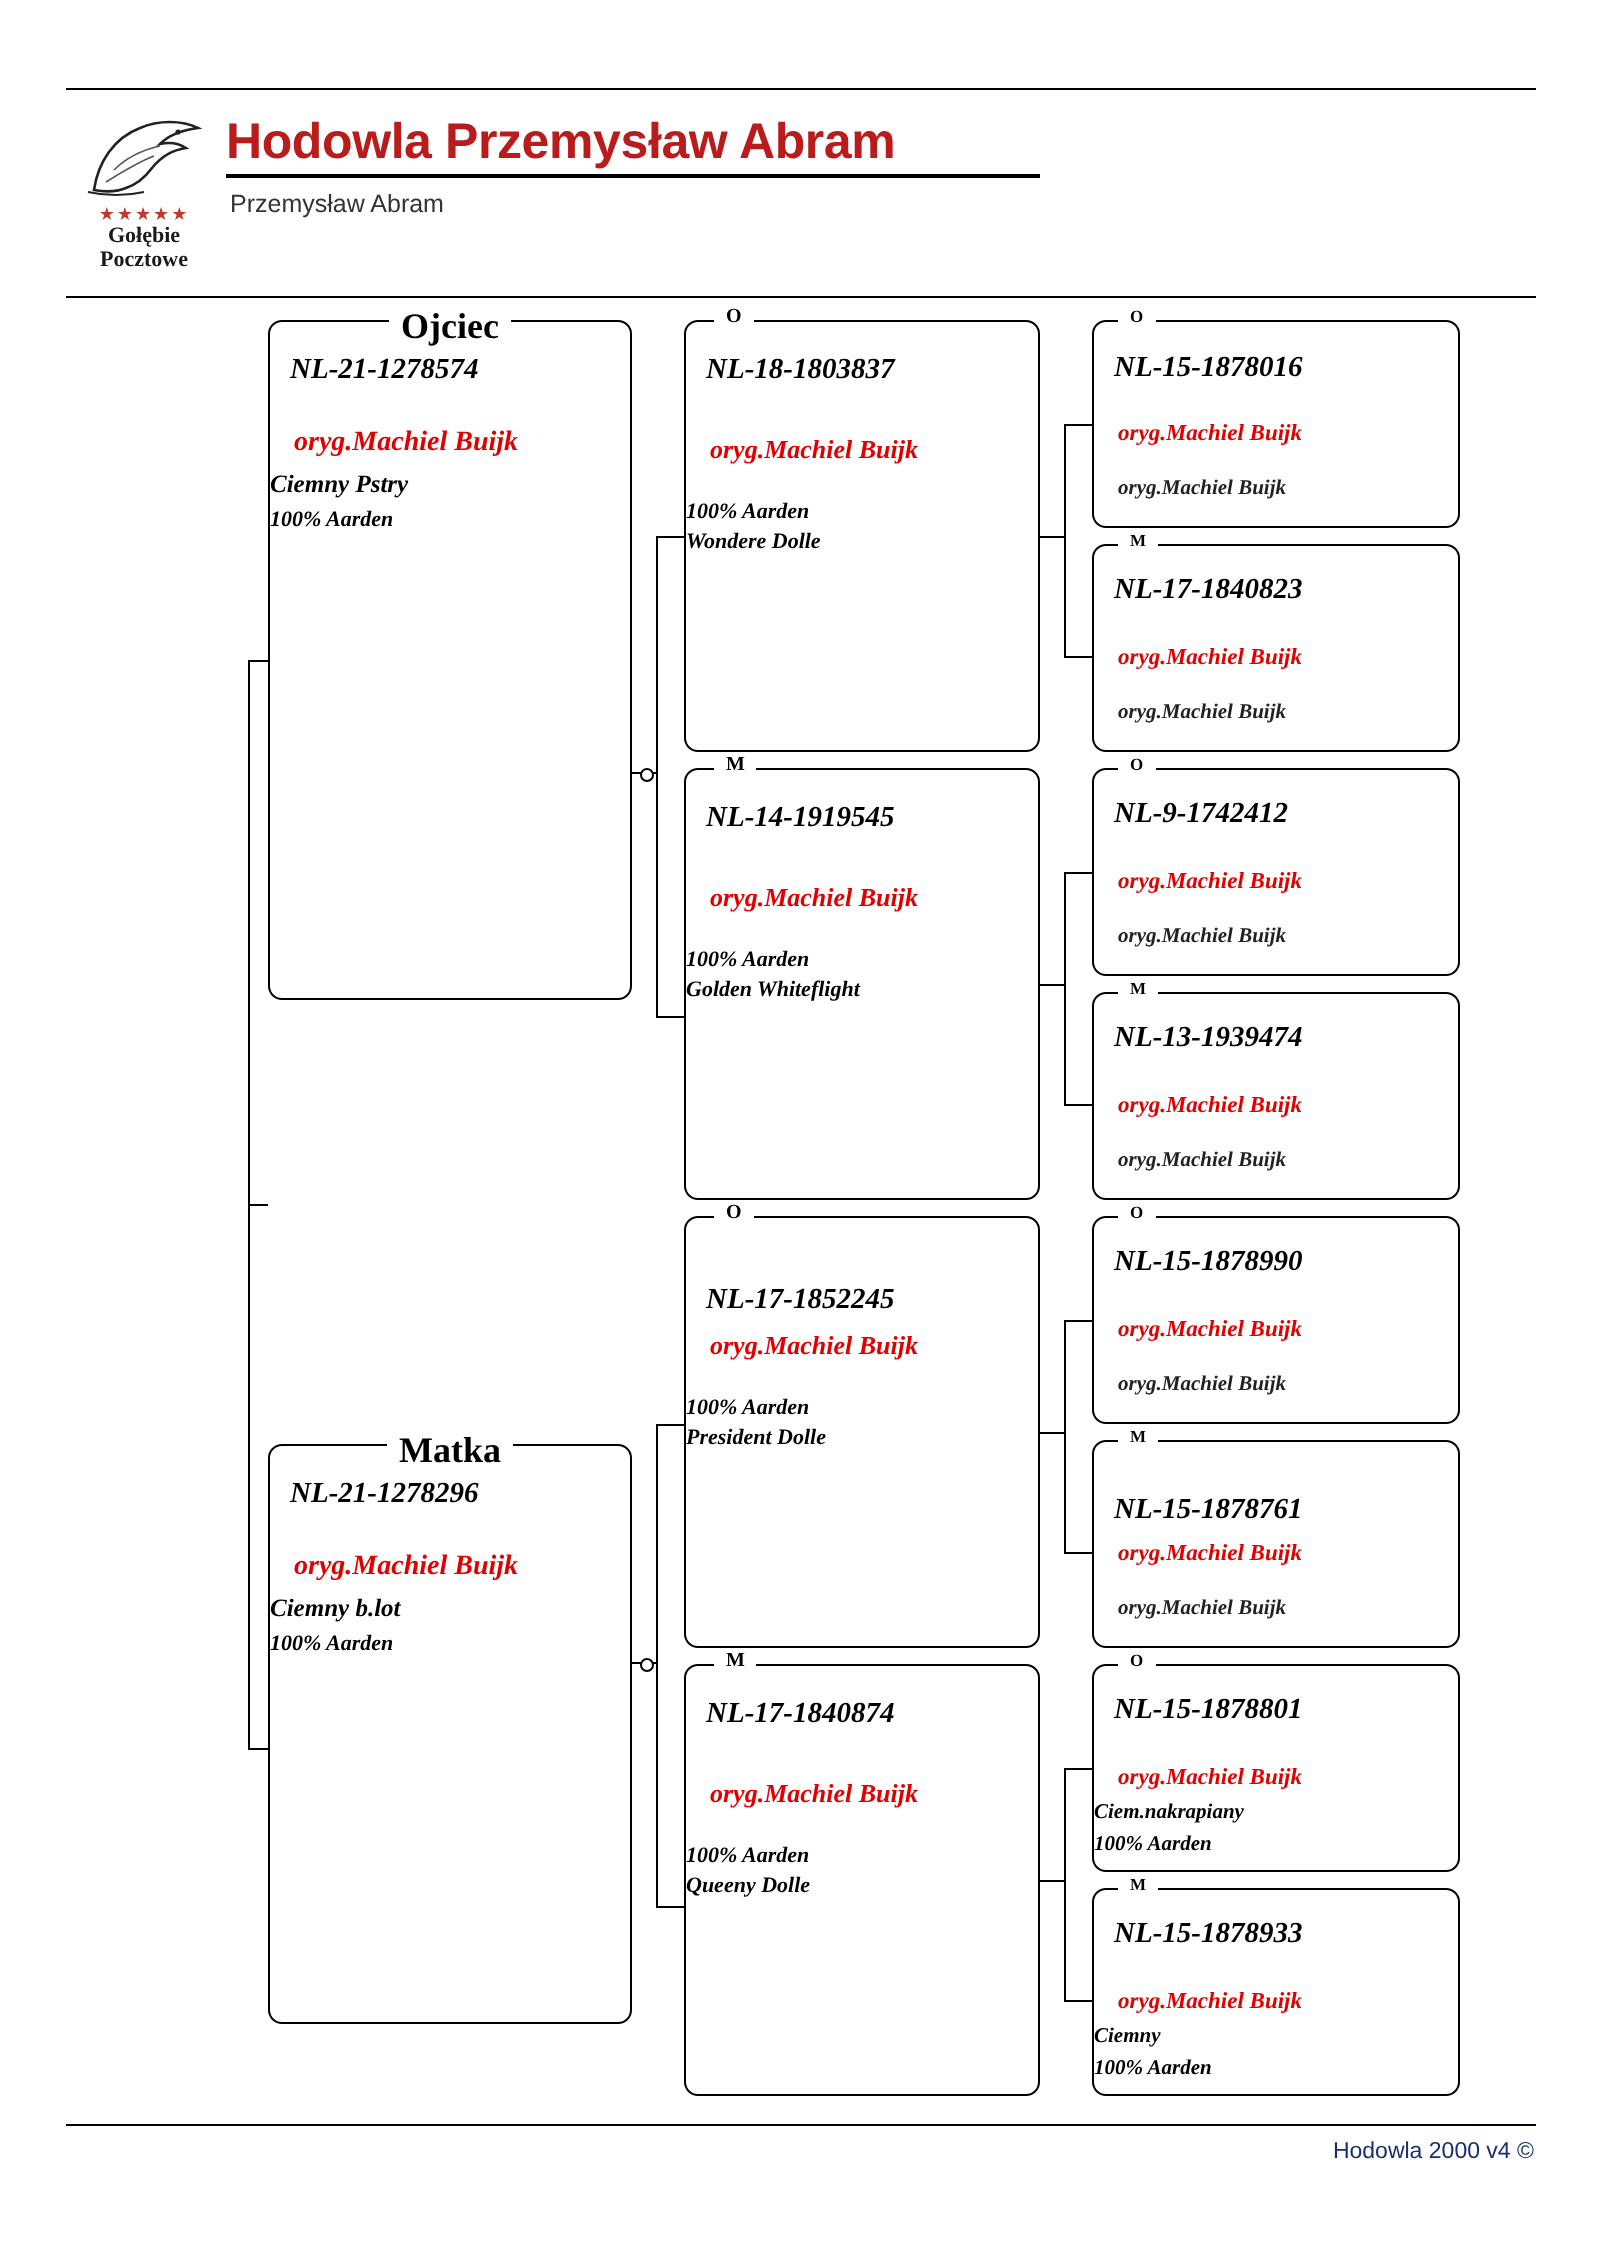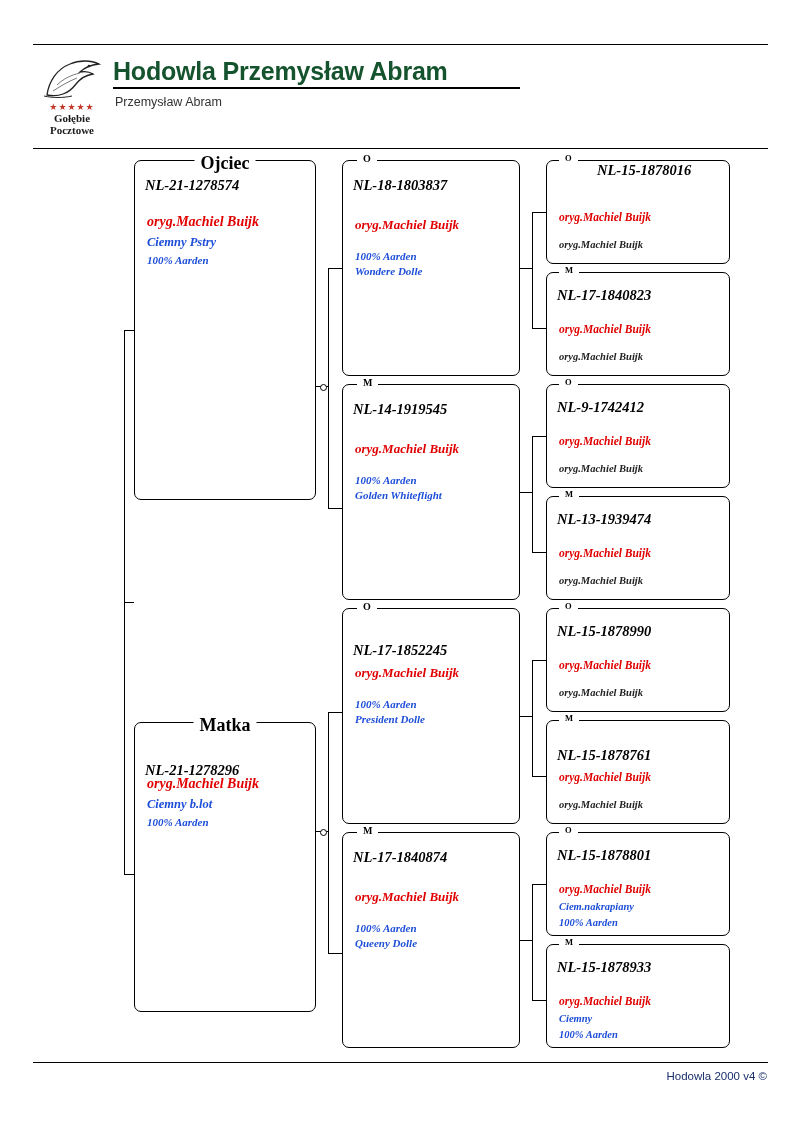--- a/index.html
+++ b/index.html
@@ -60,21 +60,21 @@
     color: #1a1a1a;
   }
 
   .title {
     position: absolute;
     left: 113px; top: 57px;
     font-family: "Liberation Sans", sans-serif;
     font-size: 25px;
     font-weight: bold;
     letter-spacing: -0.2px;
-    color: #14532d;
+    color: #b91c1c;
     white-space: nowrap;
   }
   .title-underline {
     position: absolute;
     left: 113px; top: 87px;
     width: 407px;
     height: 2px;
     background: #000;
   }
   .subtitle {
@@ -148,22 +148,22 @@
     font-style: italic;
     font-weight: bold;
     white-space: nowrap;
   }
   .red-lg { font-size: 14px; }
   .red-md { font-size: 13px; }
   .red-sm { font-size: 11.5px; }
 
   .blk-line {
     position: absolute;
-    left: 12px;
-    color: #1d4ed8;
+    left: 0;
+    color: #000000;
     font-family: "Liberation Serif", serif;
     font-style: italic;
     font-weight: bold;
     white-space: nowrap;
   }
   .blk-md { font-size: 12.5px; }
   .blk-sm { font-size: 11px; }
   .blk-xs { font-size: 10.5px; }
   .grey-sm {
     position: absolute;
@@ -266,21 +266,21 @@
   <div class="box" style="left:134px; top:160px; width:182px; height:340px;">
     <div class="box-legend legend-lg">Ojciec</div>
     <div class="ring ring-md" style="top:16px;text-align:right;">NL-21-1278574</div>
     <div class="red-line red-lg" style="top:53px;">oryg.Machiel Buijk</div>
     <div class="blk-line blk-md" style="top:74px;">Ciemny Pstry</div>
     <div class="blk-line blk-sm" style="top:93px;">100% Aarden</div>
   </div>
 
   <div class="box" style="left:134px; top:722px; width:182px; height:290px;">
     <div class="box-legend legend-lg">Matka</div>
-    <div class="ring ring-md" style="top:16px;margin-top:23px;">NL-21-1278296</div>
+    <div class="ring ring-md" style="top:16px;">NL-21-1278296</div>
     <div class="red-line red-lg" style="top:53px;">oryg.Machiel Buijk</div>
     <div class="blk-line blk-md" style="top:74px;">Ciemny b.lot</div>
     <div class="blk-line blk-sm" style="top:93px;">100% Aarden</div>
   </div>
 
   <div class="box" style="left:342px; top:160px; width:178px; height:216px;">
     <div class="box-legend legend-sm">O</div>
     <div class="ring ring-md" style="top:16px;">NL-18-1803837</div>
     <div class="red-line red-md" style="top:56px;">oryg.Machiel Buijk</div>
     <div class="blk-line blk-sm" style="top:89px;">100% Aarden</div>
@@ -306,21 +306,21 @@
   <div class="box" style="left:342px; top:832px; width:178px; height:216px;">
     <div class="box-legend legend-sm">M</div>
     <div class="ring ring-md" style="top:16px;">NL-17-1840874</div>
     <div class="red-line red-md" style="top:56px;">oryg.Machiel Buijk</div>
     <div class="blk-line blk-sm" style="top:89px;">100% Aarden</div>
     <div class="blk-line blk-sm" style="top:104px;">Queeny Dolle</div>
   </div>
 
   <div class="box" style="left:546px; top:160px; width:184px; height:104px;">
     <div class="box-legend legend-xs">O</div>
-    <div class="ring ring-md" style="top:1px;margin-left:40px;">NL-15-1878016</div>
+    <div class="ring ring-md" style="top:15px;">NL-15-1878016</div>
     <div class="red-line red-sm" style="top:50px;">oryg.Machiel Buijk</div>
     <div class="grey-sm" style="top:78px;">oryg.Machiel Buijk</div>
   </div>
 
   <div class="box" style="left:546px; top:272px; width:184px; height:104px;">
     <div class="box-legend legend-xs">M</div>
     <div class="ring ring-md" style="top:14px;">NL-17-1840823</div>
     <div class="red-line red-sm" style="top:50px;">oryg.Machiel Buijk</div>
     <div class="grey-sm" style="top:78px;">oryg.Machiel Buijk</div>
   </div>

